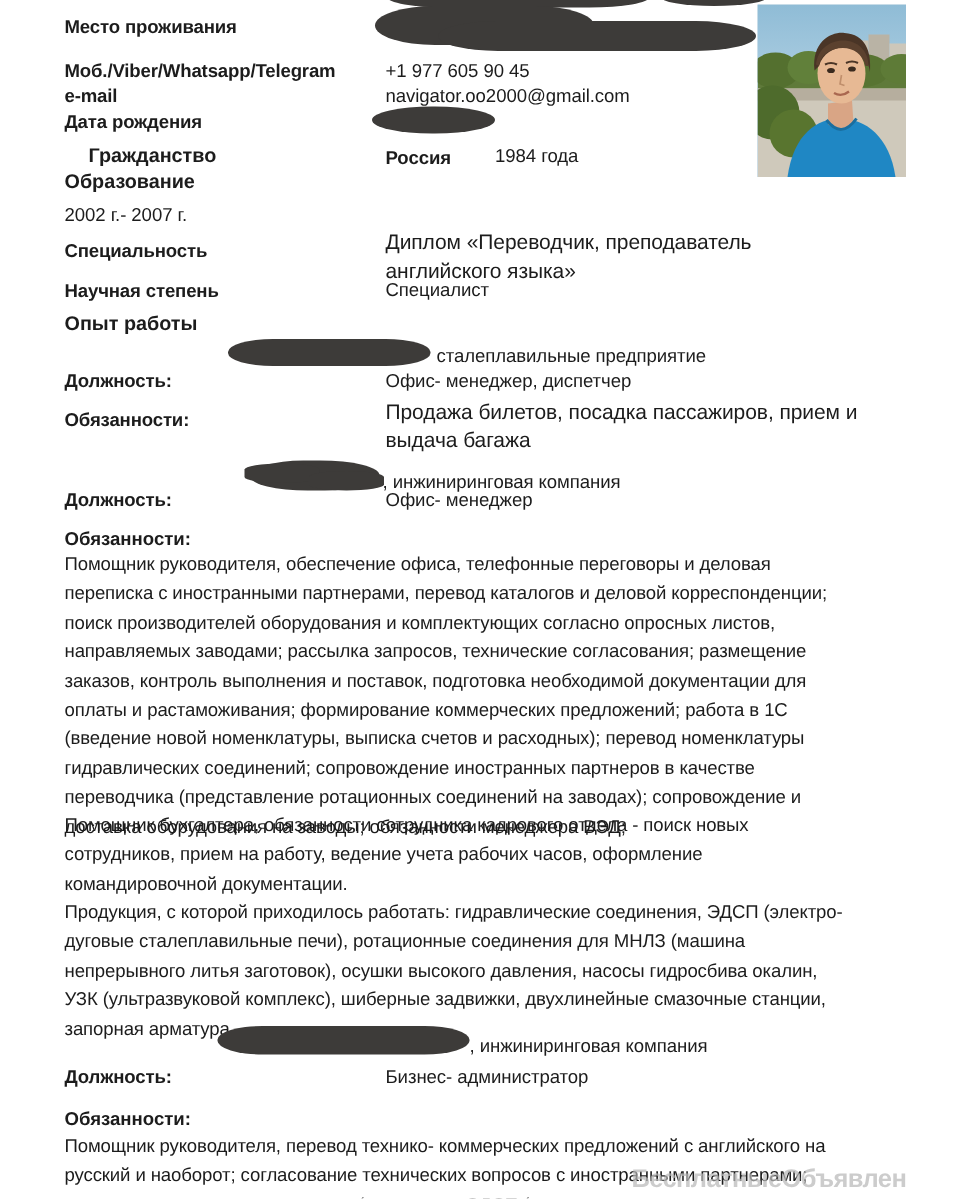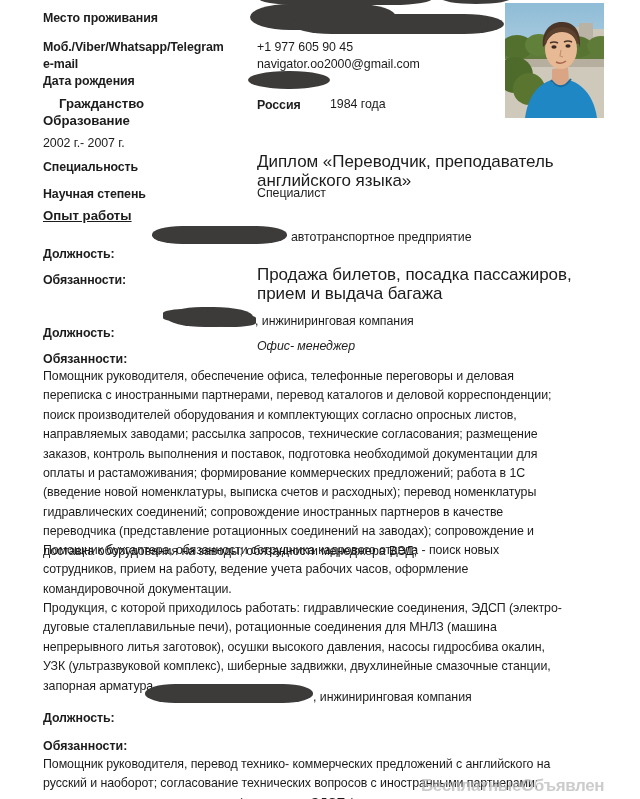--- a/index.html
+++ b/index.html
@@ -60,21 +60,21 @@
     left: 43px;
     font-weight: bold;
     font-size: 12.4px;
     line-height: 16px;
   }
 
   
   .val-wrap {
     left: 257px;
     width: 315px;
-    font-size: 17px;
+    font-size: 14px;
     line-height: 19.2px;
     letter-spacing: -0.05px;
   }
 
   
   .redact {
     position: absolute;
     background: #3d3b39;
     border-radius: 40px / 50%;
   }
@@ -187,46 +187,48 @@
   <div class="abs hdr col-label" style="top:113px;">Образование</div>
 
   <div class="abs val col-label" style="top:135px;">2002 г.- 2007 г.</div>
 
   <div class="abs lbl col-label" style="top:159px;">Специальность</div>
   <div class="abs val-wrap" style="top:152px;">Диплом «Переводчик, преподаватель английского языка»</div>
 
   <div class="abs lbl col-label" style="top:186px;">Научная степень</div>
   <div class="abs val col-value" style="top:185px;text-align:center;">Специалист</div>
 
-  <div class="abs hdr col-label" style="top:208px;text-decoration:underline;">Опыт работы</div>
+  <div class="abs hdr col-label" style="top:208px;">Опыт работы</div>
 
   <div class="redact blob3" style="left:152px; top:226px; width:135px; height:18px;"></div>
-  <div class="abs val" style="left:291px; top:229px;">автотранспортное предприятие</div>
+  <div class="abs val" style="left:291px; top:229px;">сталеплавильные предприятие</div>
 
   <div class="abs lbl col-label" style="top:246px;">Должность:</div>
+  <div class="abs val col-value" style="top:246px;">Офис- менеджер, диспетчер</div>
 
   <div class="abs lbl col-label" style="top:272px;">Обязанности:</div>
   <div class="abs val-wrap" style="top:265px;">Продажа билетов, посадка пассажиров, прием и выдача багажа</div>
 
   <div class="redact blob2" style="left:167px; top:307px; width:86px; height:20px;"></div>
   <div class="redact" style="left:163px; top:309px; width:50px; height:13px;"></div>
   <div class="redact" style="left:206px; top:314px; width:50px; height:13px;"></div>
   <div class="abs val" style="left:255px; top:313px;">, инжиниринговая компания</div>
 
   <div class="abs lbl col-label" style="top:325px;">Должность:</div>
-  <div class="abs val col-value" style="top:338px;font-style:italic;">Офис- менеджер</div>
+  <div class="abs val col-value" style="top:325px;">Офис- менеджер</div>
 
   <div class="abs para-head" style="top:351px;">Обязанности:</div>
   <div class="abs para" style="top:367px;">Помощник руководителя, обеспечение офиса, телефонные переговоры и деловая переписка с иностранными партнерами, перевод каталогов и деловой корреспонденции; поиск производителей оборудования и комплектующих согласно опросных листов, направляемых заводами; рассылка запросов, технические согласования; размещение заказов, контроль выполнения и поставок, подготовка необходимой документации для оплаты и растаможивания; формирование коммерческих предложений; работа в 1С (введение новой номенклатуры, выписка счетов и расходных); перевод номенклатуры гидравлических соединений; сопровождение иностранных партнеров в качестве переводчика (представление ротационных соединений на заводах); сопровождение и доставка оборудования на заводы; обязанности менеджера ВЭД;</div>
   <div class="abs para" style="top:541px;">Помощник бухгалтера, обязанности сотрудника кадрового отдела - поиск новых сотрудников, прием на работу, ведение учета рабочих часов, оформление командировочной документации.</div>
   <div class="abs para" style="top:599px;">Продукция, с которой  приходилось работать: гидравлические соединения, ЭДСП (электро-дуговые сталеплавильные печи), ротационные соединения для МНЛЗ (машина непрерывного литья заготовок), осушки высокого давления, насосы гидросбива окалин, УЗК (ультразвуковой комплекс), шиберные задвижки, двухлинейные смазочные станции, запорная арматура</div>
 
   <div class="redact blob3" style="left:145px; top:684px; width:168px; height:19px;"></div>
   <div class="abs val" style="left:313px; top:689px;">, инжиниринговая компания</div>
 
   <div class="abs lbl col-label" style="top:710px;">Должность:</div>
+  <div class="abs val col-value" style="top:710px;">Бизнес- администратор</div>
 
   <div class="abs para-head" style="top:738px;">Обязанности:</div>
   <div class="abs para" style="top:755px;">Помощник руководителя, перевод технико- коммерческих предложений с английского на русский и наоборот; согласование технических вопросов с иностранными партнерами; комплектация проектов компании (в основном ЭДСП (электро-дуговые сталеплавильные</div>
 
   <div class="watermark" style="left:421px; top:776px;">БесплатныеОбъявления.рф</div>
 
 </div>
 
 </body></html>

